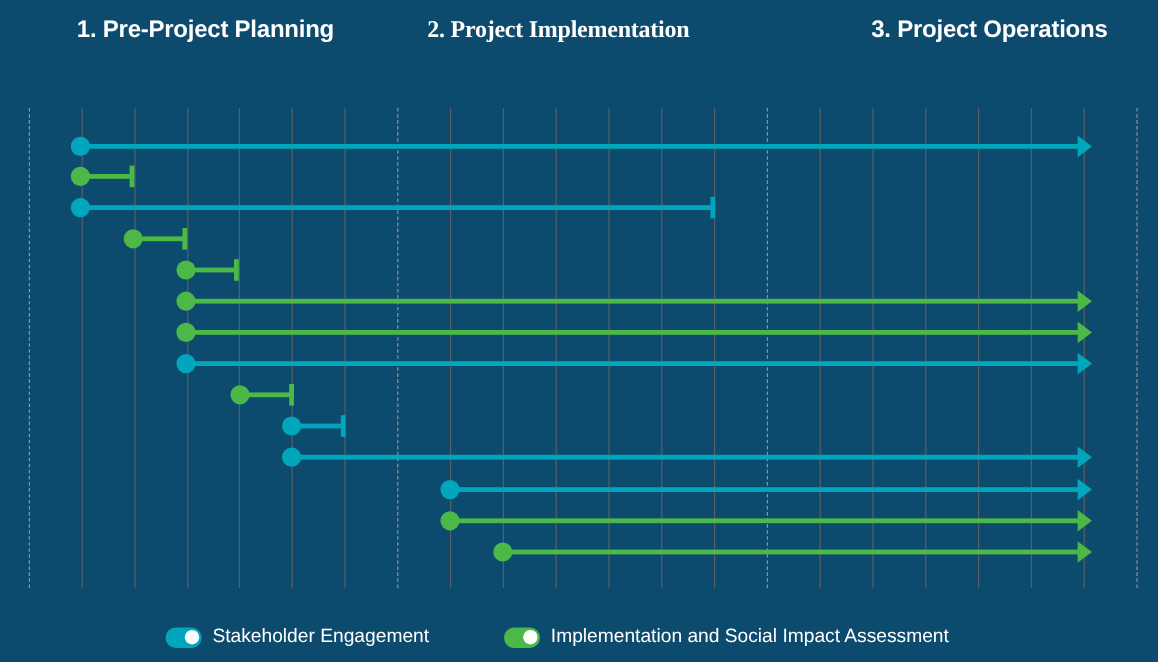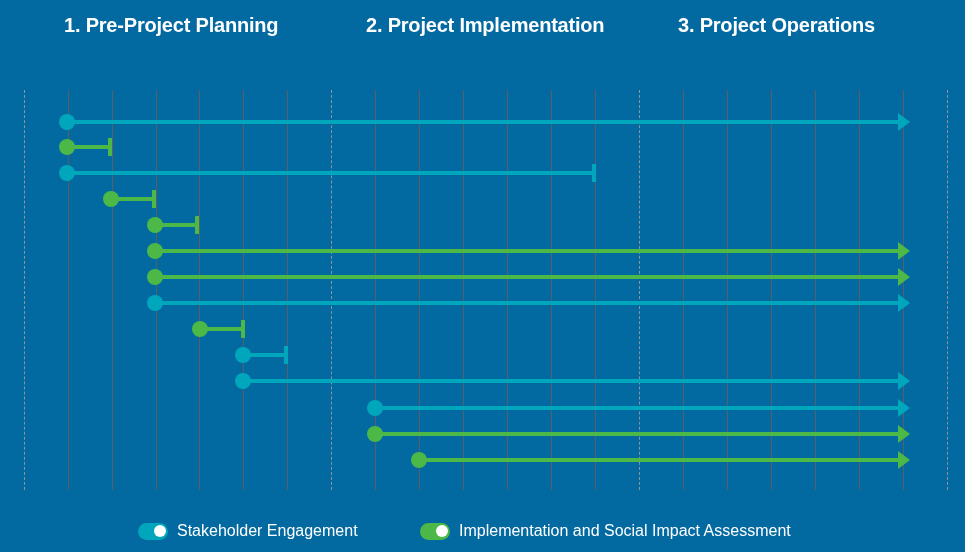--- a/index.html
+++ b/index.html
@@ -6,36 +6,36 @@
   html, body {
     margin: 0; padding: 0;
     background: #000000;
     width: 965px; height: 552px;
     overflow: hidden;
     font-family: "Liberation Sans", sans-serif;
   }
   #root {
     position: relative;
     width: 965px; height: 552px;
-    background: #0369a1;
+    background: #0c4a6e;
   }
 
   
   .phase-header {
     position: absolute;
     top: 14px;
     color: #ffffff;
     font-size: 20px;
     font-weight: bold;
     letter-spacing: -0.2px;
     white-space: nowrap;
   }
   #phase-0 { left: 64px; }
-  #phase-1 { left: 366px; }
-  #phase-2 { left: 678px; }
+  #phase-1 { left: 356px; font-family: Liberation Serif, serif; }
+  #phase-2 { left: 726px; }
 
   
   #plot {
     position: absolute;
     left: 0;
     top: 90px;
     width: 965px;
     height: 400px;
   }
 

